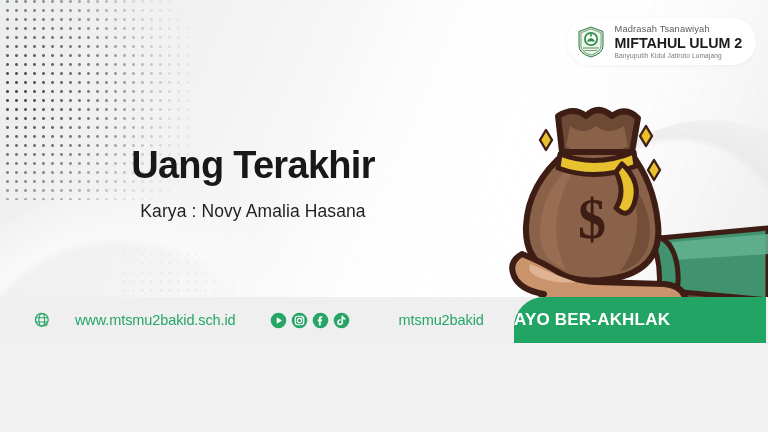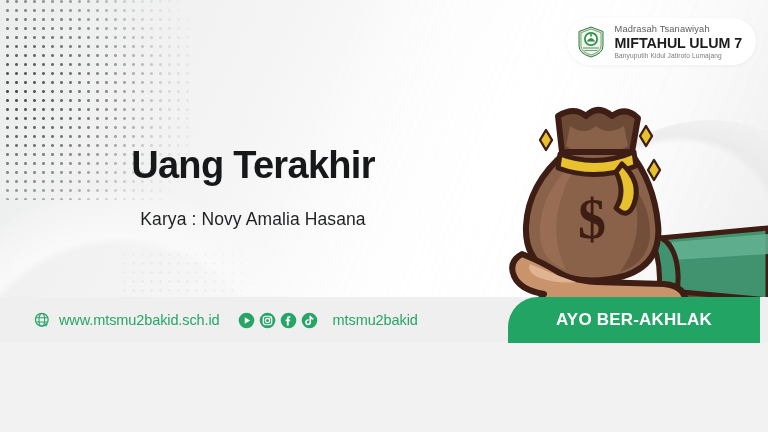--- a/index.html
+++ b/index.html
@@ -125,21 +125,21 @@
     padding-right:14px;
   }
   .title{
     font-size:38px;
     font-weight:bold;
     color:#17181a;
     line-height:1.12;
     letter-spacing:-.7px;
   }
   .byline{
-    margin-top:22px;
+    margin-top:14px;
     font-size:17.5px;
     color:#1f2022;
     letter-spacing:.1px;
   }
 
   
   .illu{
     position:absolute;
     right:0; top:78px;
     width:268px; height:268px;
@@ -174,45 +174,45 @@
     background:#efefef;
   }
   .footer-bg-tex{
     position:absolute; inset:0;
     background-image:radial-gradient(rgba(0,0,0,.03) .5px, transparent .6px);
     background-size:4px 4px;
   }
   .footer-left{
     position:absolute;
     left:34px; top:0; height:46px;
-    display:flex; align-items:center; gap:8px;
+    display:flex; align-items:center; gap:24px;
   }
   .site-url{
     font-size:14.5px;
     color:#27a567;
     letter-spacing:-.1px;
   }
   .social-row{
     display:flex; align-items:center; gap:4px;
     margin-left:10px;
   }
   .soc{ width:17px; height:17px; display:block; }
   .handle{
     font-size:14.5px;
     color:#27a567;
-    margin-left:7px;
+    margin-left:25px;
     letter-spacing:-.1px;
   }
   .cta{
     position:absolute;
-    right:8px; bottom:0;
+    right:2px; bottom:0;
     width:252px; height:46px;
     background:#22a465;
     border-top-left-radius:30px;
-    display:flex; align-items:center; justify-content:center;
+    display:flex; align-items:center; justify-content:flex-start;
   }
   .cta-label{
     color:#ffffff;
     font-size:17px;
     font-weight:bold;
     letter-spacing:.2px;
   }
 </style>
 </head>
 <body>
@@ -238,21 +238,21 @@
       <path d="M30 6 L50 13.5 L50 39 Q50 52 30 58 Q10 52 10 39 L10 13.5 Z" fill="#eef4ea" stroke="#2f7a43" stroke-width="1.2"></path>
       <circle cx="30" cy="26" r="14" fill="#2f9047"></circle>
       <circle cx="30" cy="26" r="10.5" fill="#ffffff"></circle>
       <path d="M21 31 Q30 17 39 31 Z" fill="#2f9047"></path>
       <rect x="28.4" y="15.5" width="3.2" height="6" rx="1.4" fill="#2f9047"></rect>
       <path d="M14 44 H46" stroke="#2f7a43" stroke-width="1.6"></path>
       <path d="M17 49 H43" stroke="#2f7a43" stroke-width="1.3"></path>
     </svg>
     <div class="logo-text">
       <div class="logo-l1">Madrasah Tsanawiyah</div>
-      <div class="logo-l2">MIFTAHUL ULUM 7</div>
+      <div class="logo-l2">MIFTAHUL ULUM 2</div>
       <div class="logo-l3">Banyuputih Kidul Jatiroto Lumajang</div>
     </div>
   </div>
 
   <div class="title-block">
     <div class="title">
       <span>Uang Terakhir</span><br>
     </div>
     <div class="byline">Karya : Novy Amalia Hasana</div>
   </div>

